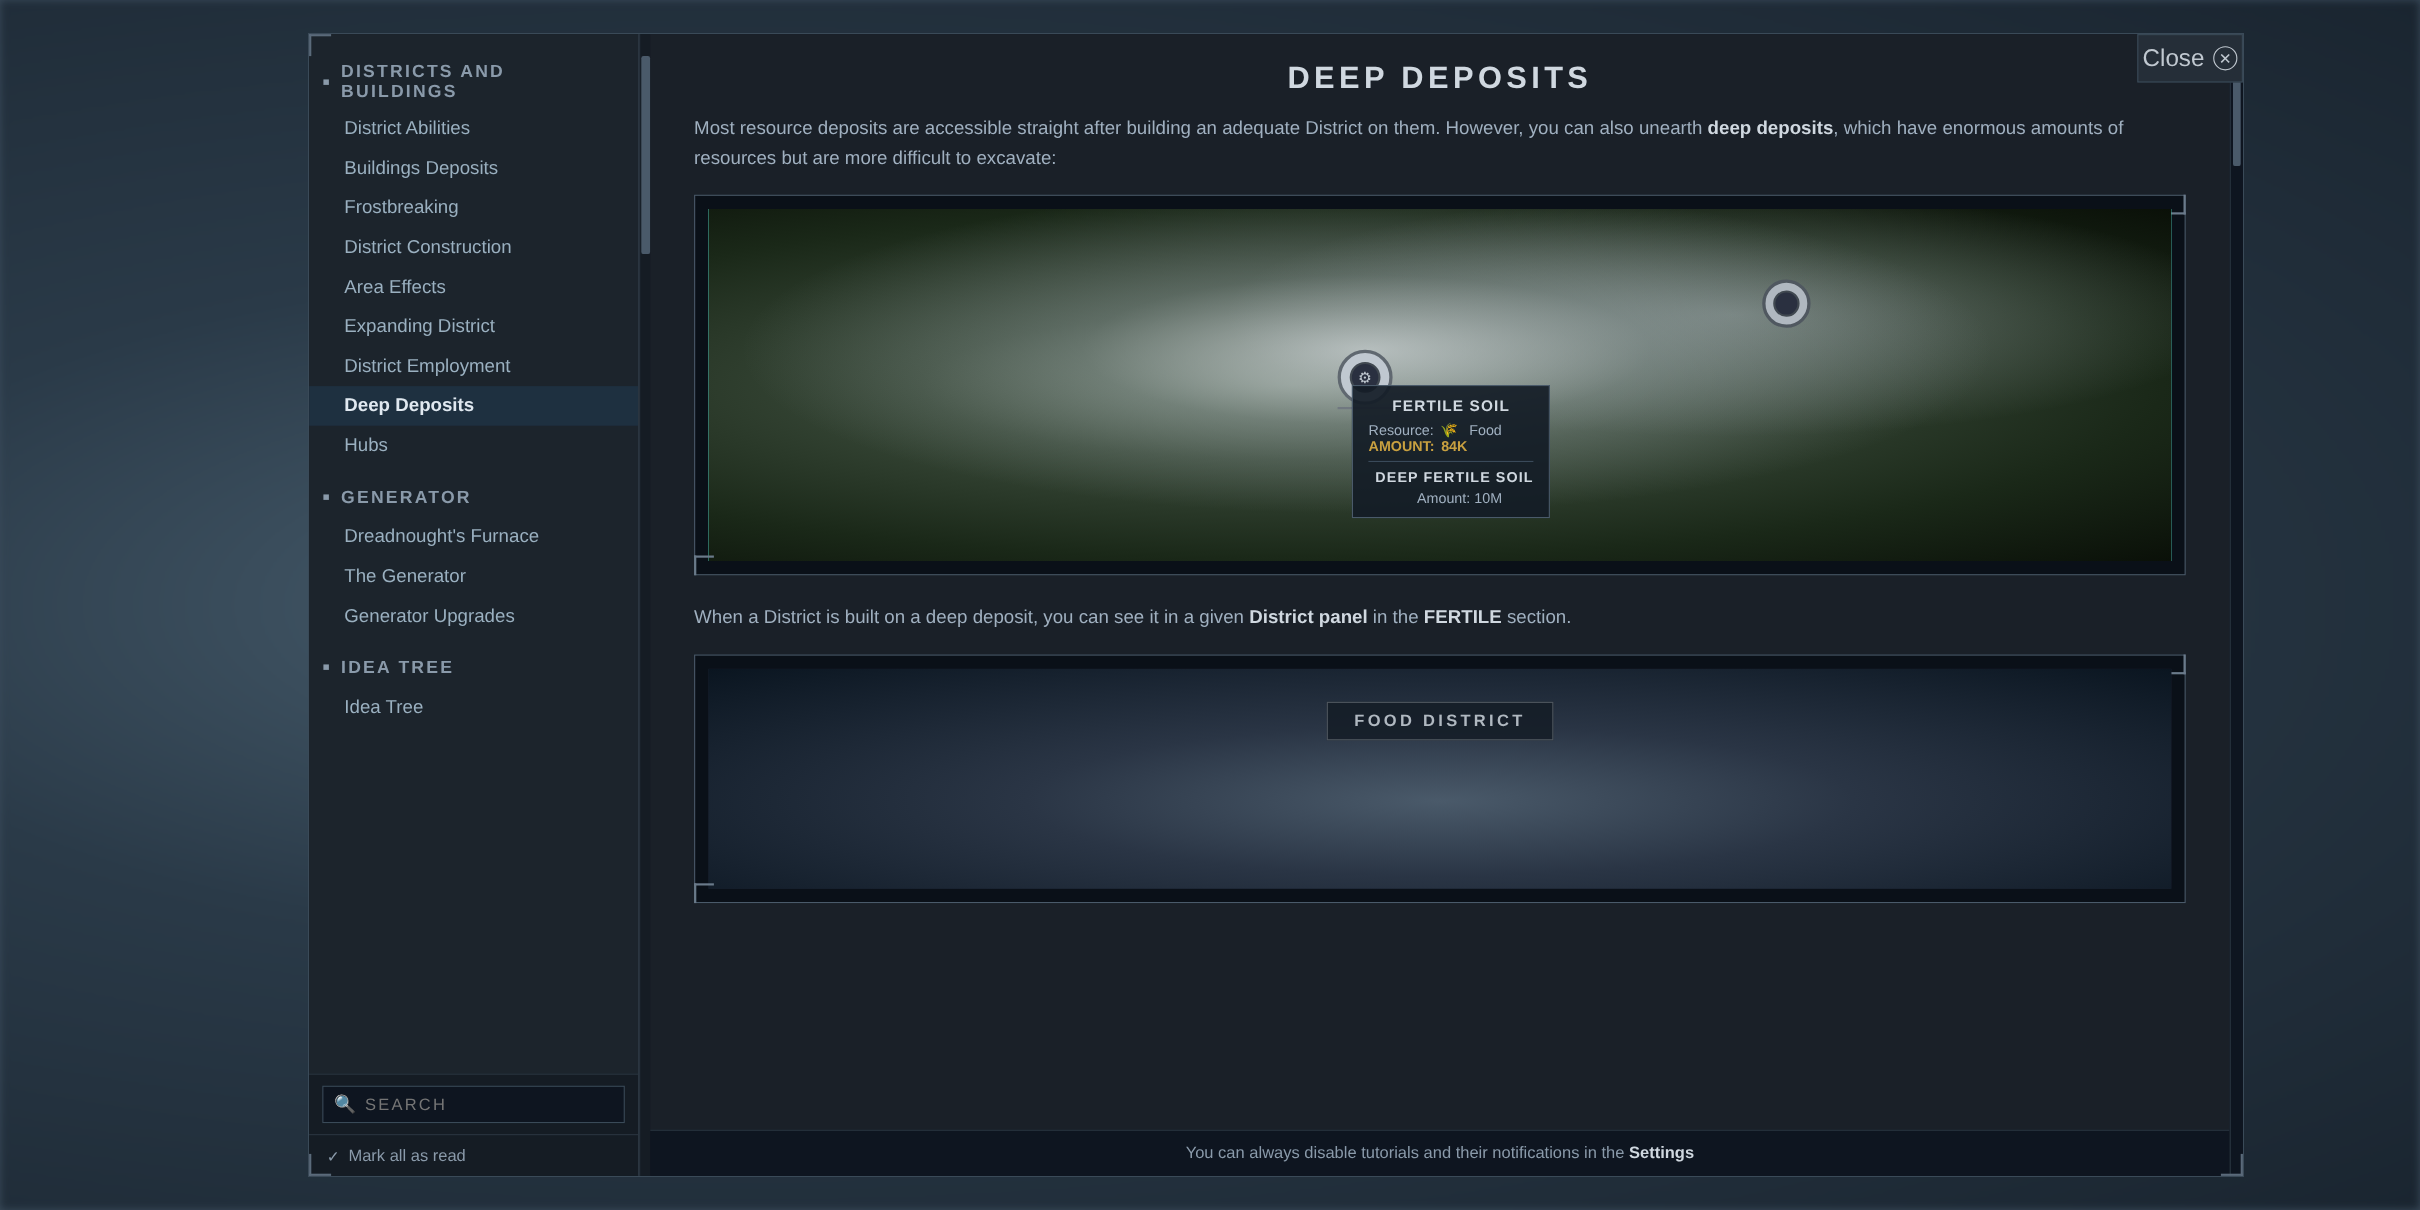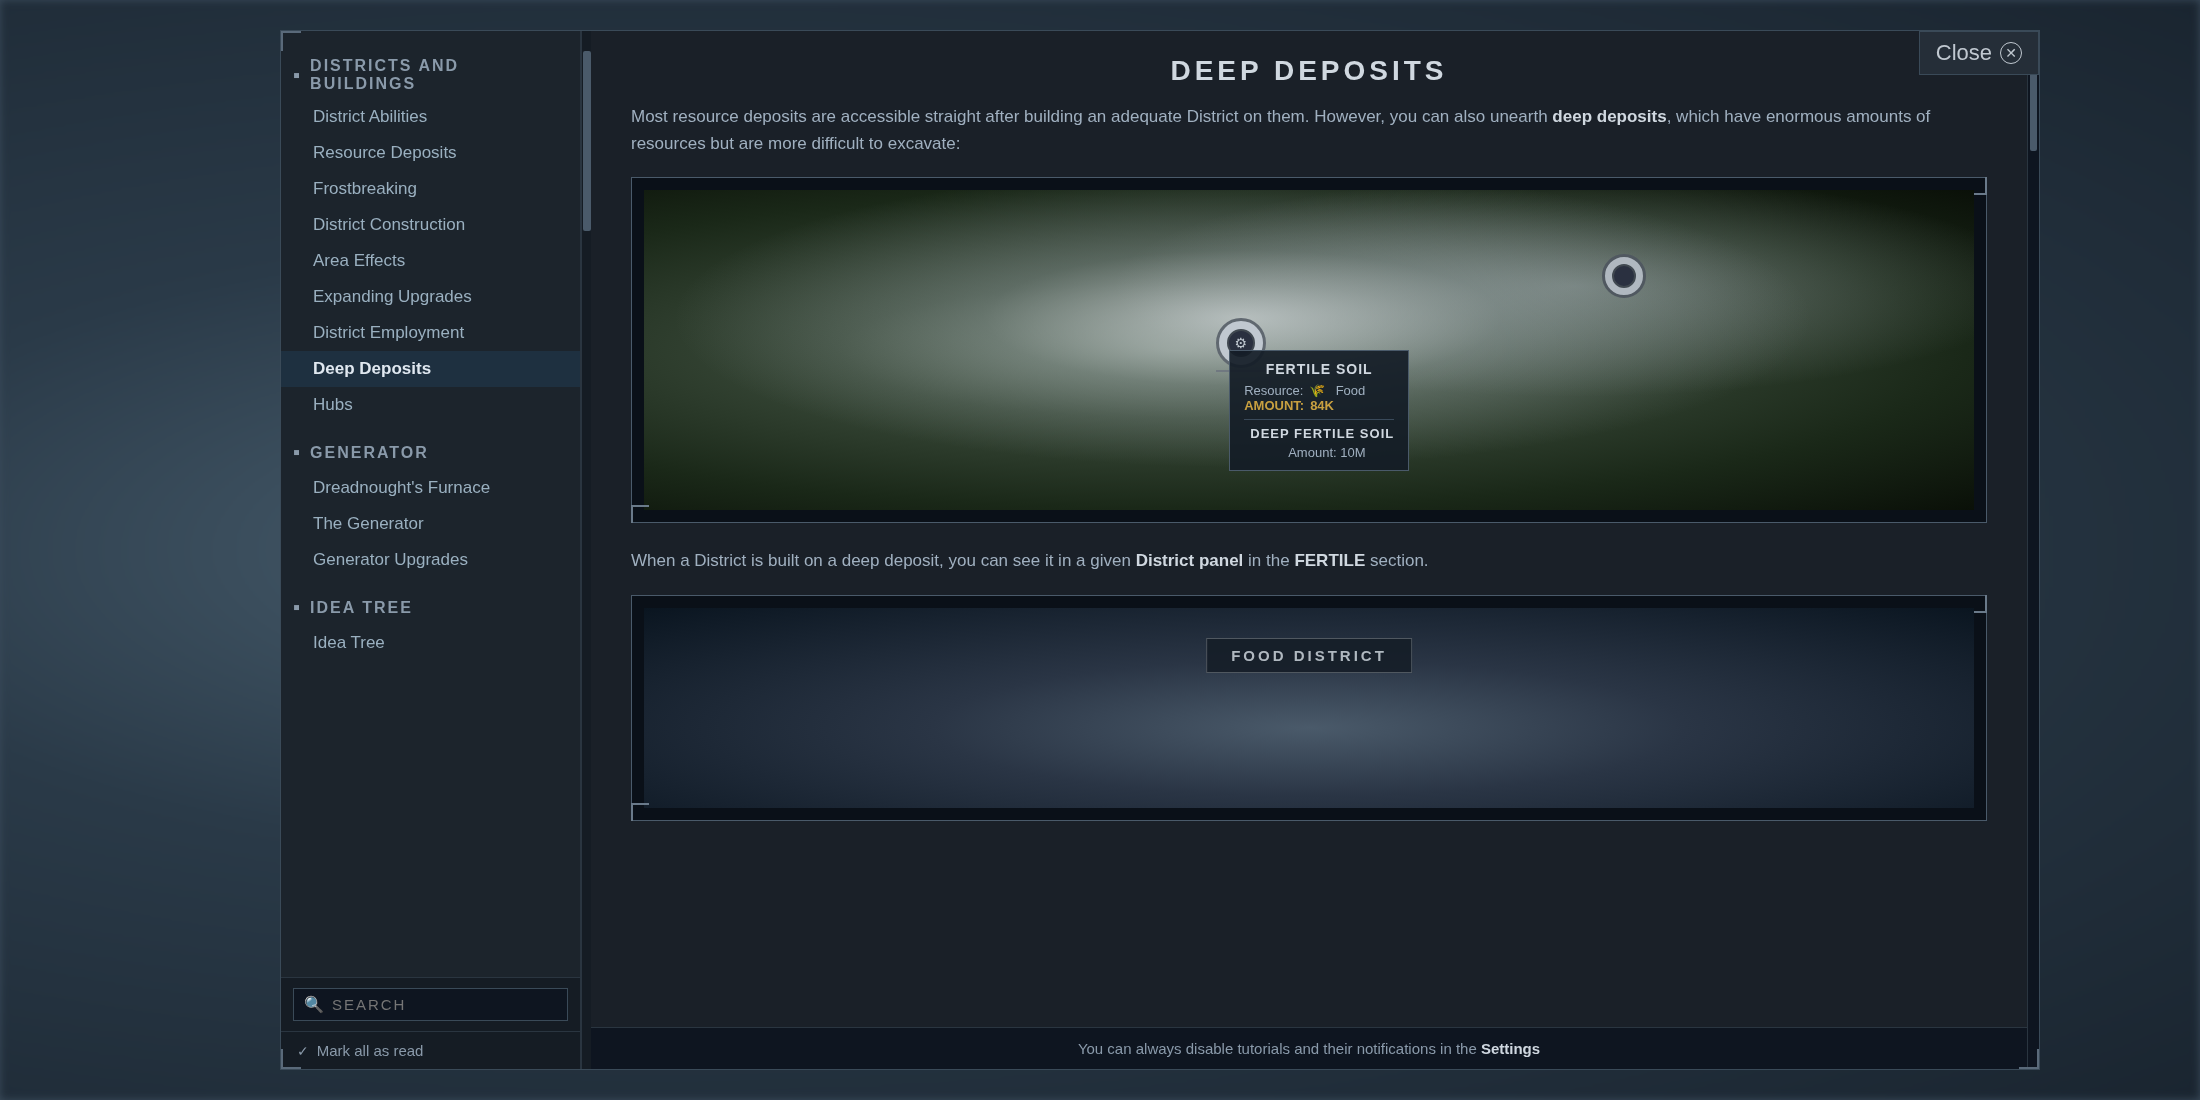--- a/index.html
+++ b/index.html
@@ -35,21 +35,21 @@
     }
 
     
     .close-btn {
       position: absolute;
       top: 0;
       right: 0;
       display: flex;
       align-items: center;
       gap: 8px;
-      padding: 8px 16px;
+      padding: 8px 4px;
       background: #252e38;
       border: 1px solid #3a4a58;
       color: #c0c8d0;
       font-size: 22px;
       cursor: pointer;
       z-index: 10;
     }
 
     .close-x {
       width: 22px;
@@ -556,33 +556,33 @@
       <div class="sidebar-scroll">
 
         <div class="section-header">
           <span class="bullet">▪</span>
           <span>DISTRICTS AND BUILDINGS</span>
         </div>
         <div class="sidebar-item">
           <span>District Abilities</span>
         </div>
         <div class="sidebar-item">
-          <span>Resource Deposits</span>
+          <span>Buildings Deposits</span>
         </div>
         <div class="sidebar-item">
           <span>Frostbreaking</span>
         </div>
         <div class="sidebar-item">
           <span>District Construction</span>
         </div>
         <div class="sidebar-item">
           <span>Area Effects</span>
         </div>
         <div class="sidebar-item">
-          <span>Expanding Upgrades</span>
+          <span>Expanding District</span>
         </div>
         <div class="sidebar-item">
           <span>District Employment</span>
         </div>
         <div class="sidebar-item active">
           <span>Deep Deposits</span>
         </div>
         <div class="sidebar-item">
           <span>Hubs</span>
         </div>

